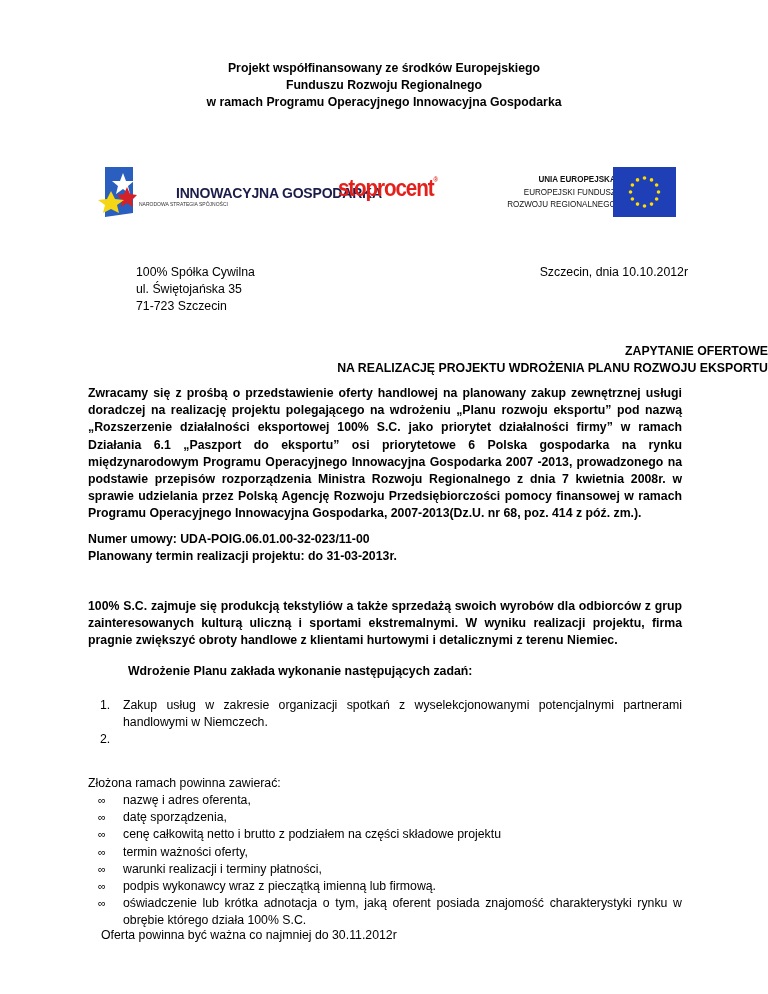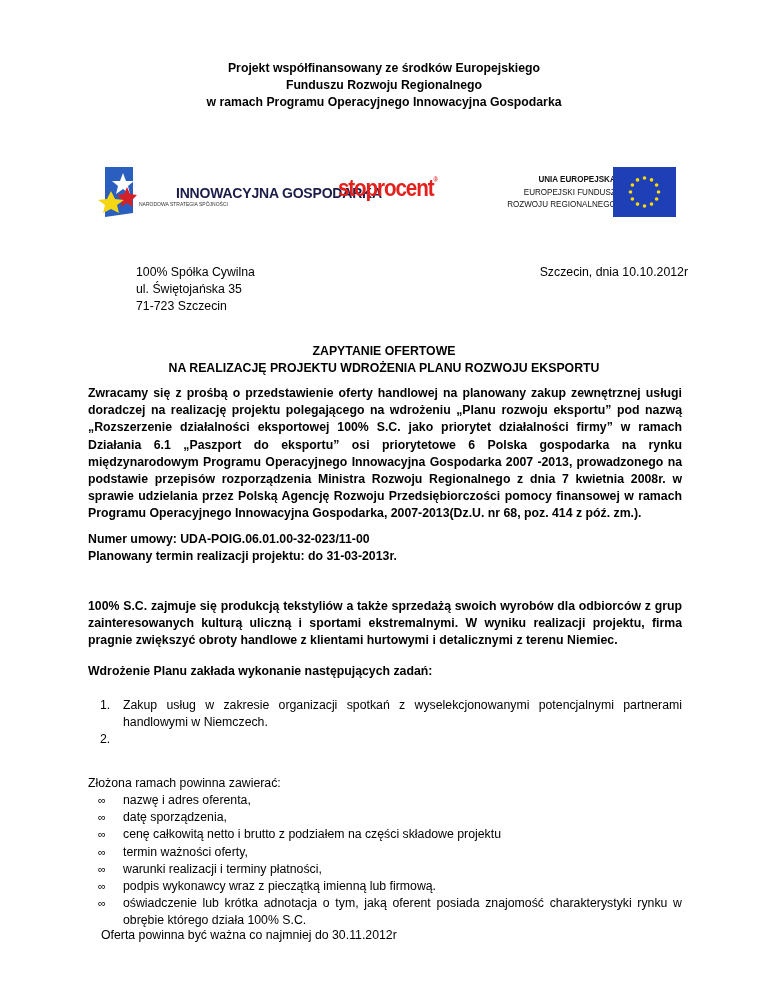--- a/index.html
+++ b/index.html
@@ -24,27 +24,27 @@
 
   .logo-eu { position: absolute; left: 490px; top: 5px; width: 218px; height: 54px; }
   .eu-text { position: absolute; right: 92px; top: 8px; text-align: right; font-family: "Liberation Sans", sans-serif; font-size: 9.5px; line-height: 12.5px; color: #111; white-space: nowrap; transform: scaleX(0.85); transform-origin: right top; }
   .eu-text .bold { font-weight: bold; }
   .eu-flag { position: absolute; left: 123px; top: 2px; width: 63px; height: 50px; background: #1f3fb7; }
 
   .doc { font-family: "Liberation Sans", sans-serif; font-size: 12.3px; line-height: 17.2px; }
   .addr { position: absolute; left: 88px; top: 264px; margin-left: 48px; }
   .date { position: absolute; right: 80px; top: 264px; white-space: nowrap; }
 
-  .title { position: absolute; left: 0; top: 343px; width: 768px; text-align: center; font-weight: bold; white-space: nowrap; }
+  .title { position: absolute; left: 0; top: 343px; width: 768px; text-align: right; font-weight: bold; white-space: nowrap; }
 
   .para { position: absolute; left: 88px; width: 594px; text-align: justify; font-weight: bold; }
   .p1 { top: 385px; }
   .p2 { top: 531px; }
   .p3 { top: 598px; }
-  .p4 { top: 663px; }
+  .p4 { top: 663px; margin-left: 40px; }
 
   .ol { position: absolute; left: 88px; top: 697px; width: 594px; }
   .ol-item { position: relative; padding-left: 35px; text-align: justify; }
   .ol-num { position: absolute; left: 12px; top: 0; }
 
   .offer-head { position: absolute; left: 88px; top: 775px; }
   .ul { position: absolute; left: 88px; top: 792px; width: 594px; }
   .ul-item { position: relative; padding-left: 35px; text-align: justify; }
   .ul-bullet { position: absolute; left: 10px; top: 0; font-size: 11px; }
 

